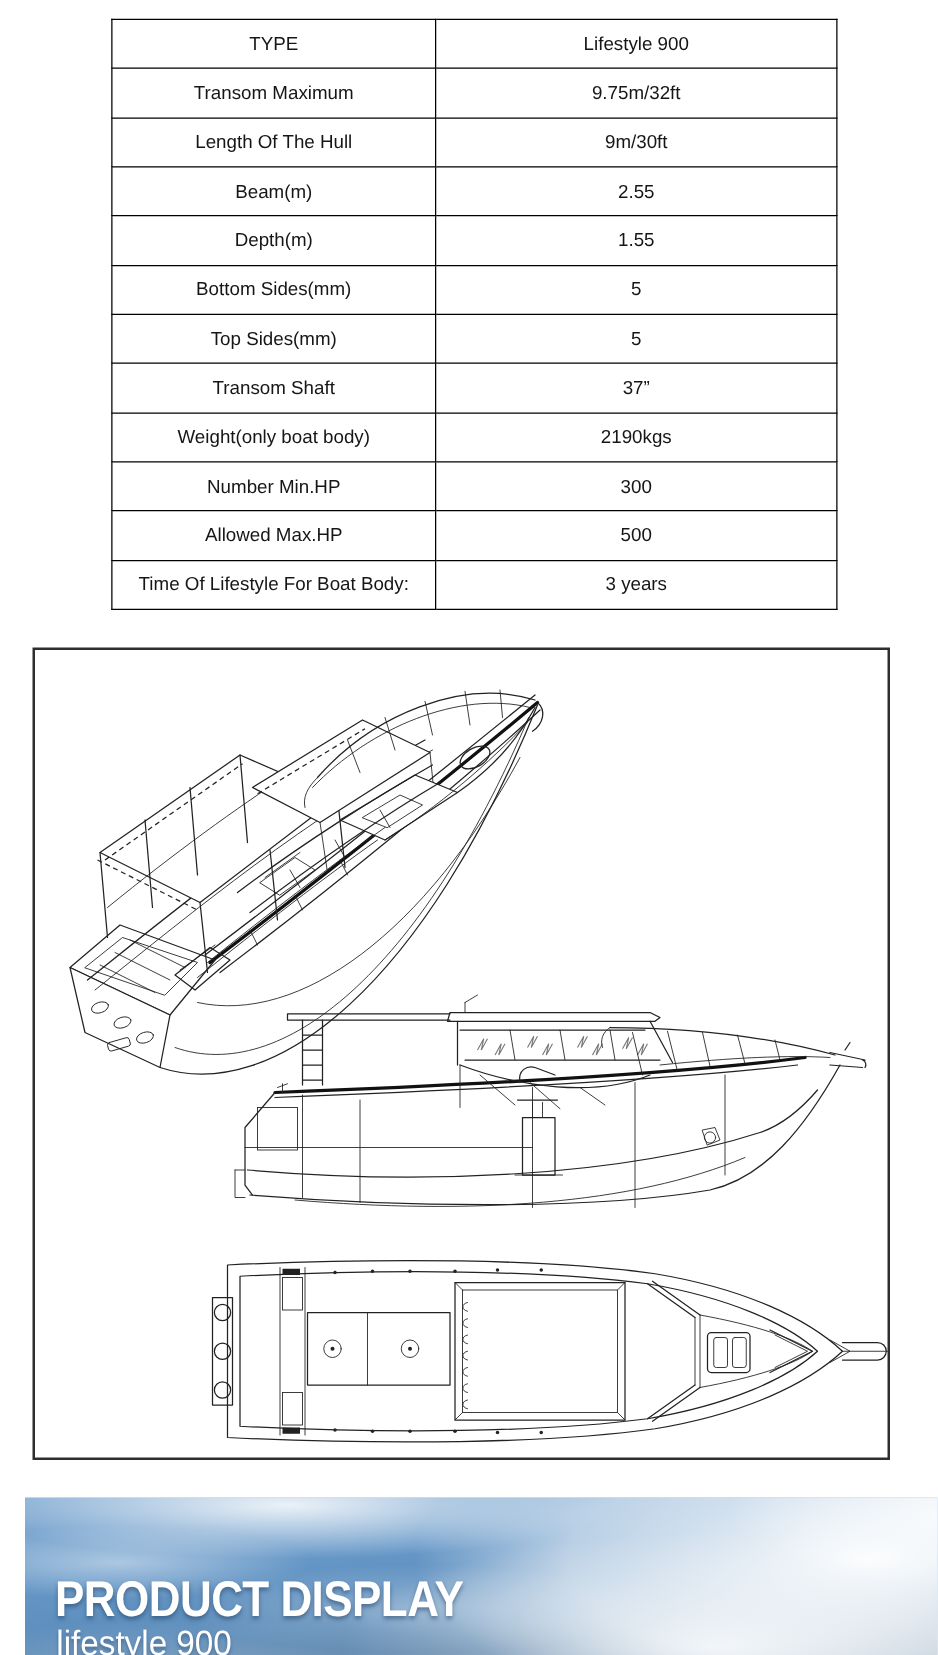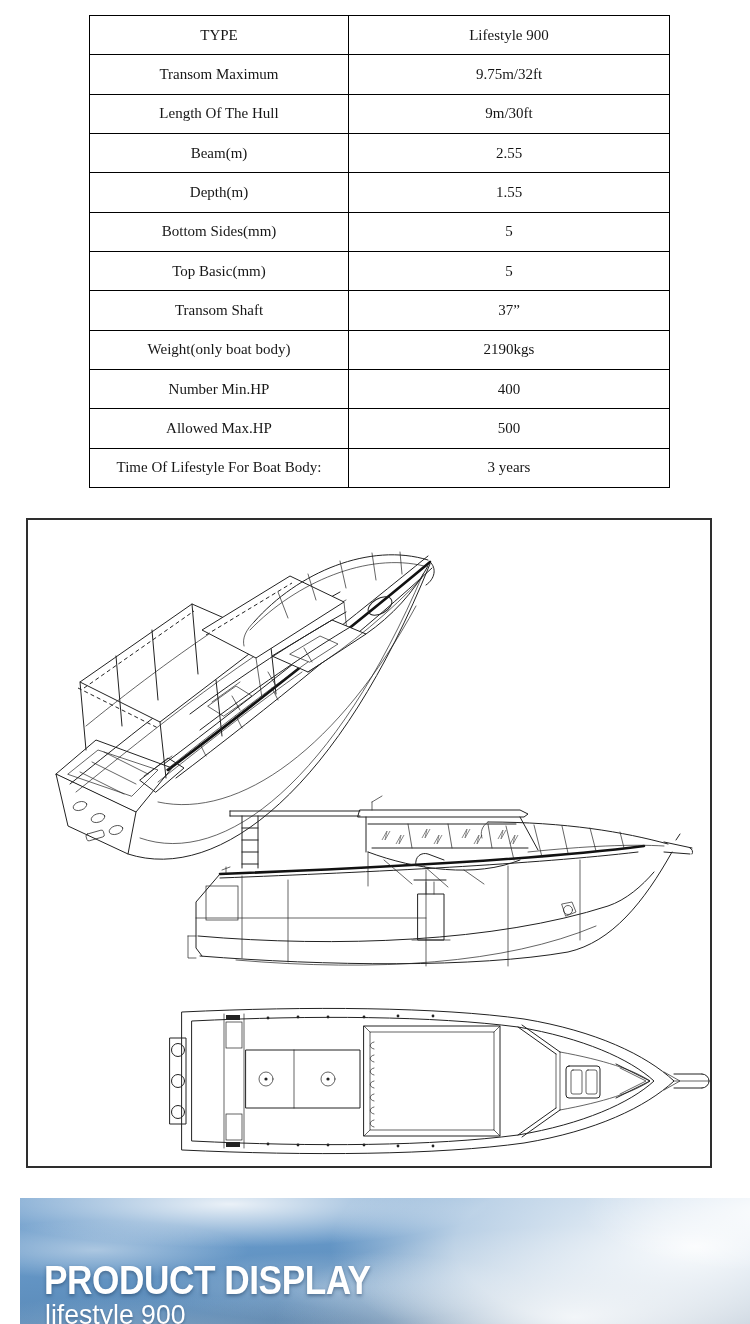--- a/index.html
+++ b/index.html
@@ -1,21 +1,21 @@
 <!DOCTYPE html>
 <html><head>
 <meta charset="utf-8">
 <style>
   html,body{margin:0;padding:0;background:#fff;}
   .page{position:relative;width:750px;height:1324px;background:#fff;overflow:hidden;
         font-family:"Liberation Sans",sans-serif;}
 
   
   .spec-table{position:absolute;left:89px;top:15px;width:580px;height:473px;
-              border-collapse:collapse;table-layout:fixed;font-family:Liberation Serif, serif;}
+              border-collapse:collapse;table-layout:fixed;}
   .spec-table td{border:1px solid #000;text-align:center;vertical-align:middle;
                  font-size:15px;color:#161616;padding:0 4px;overflow:hidden;white-space:nowrap;}
   .spec-table col.c1{width:259px;}
   .spec-table col.c2{width:321px;}
 
   
   .drawing-box{position:absolute;left:26px;top:518px;width:682px;height:646px;
                border:2px solid #2e2e2e;background:#fff;}
   .drawing-box svg{position:absolute;overflow:visible;}
   .ln{fill:none;stroke:#222;stroke-width:1;stroke-linecap:round;stroke-linejoin:round;}
@@ -83,38 +83,38 @@
       <td>Depth(m)</td>
       <td>1.55</td>
     </tr>
 
     <tr>
       <td>Bottom Sides(mm)</td>
       <td>5</td>
     </tr>
 
     <tr>
-      <td>Top Basic(mm)</td>
+      <td>Top Sides(mm)</td>
       <td>5</td>
     </tr>
 
 
     <tr>
       <td>Transom Shaft</td>
       <td>37”</td>
     </tr>
 
     <tr>
       <td>Weight(only boat body)</td>
       <td>2190kgs</td>
     </tr>
 
     <tr>
       <td>Number Min.HP</td>
-      <td>400</td>
+      <td>300</td>
     </tr>
 
     <tr>
       <td>Allowed Max.HP</td>
       <td>500</td>
     </tr>
 
 
     <tr>
       <td>Time Of Lifestyle For Boat Body:</td>

